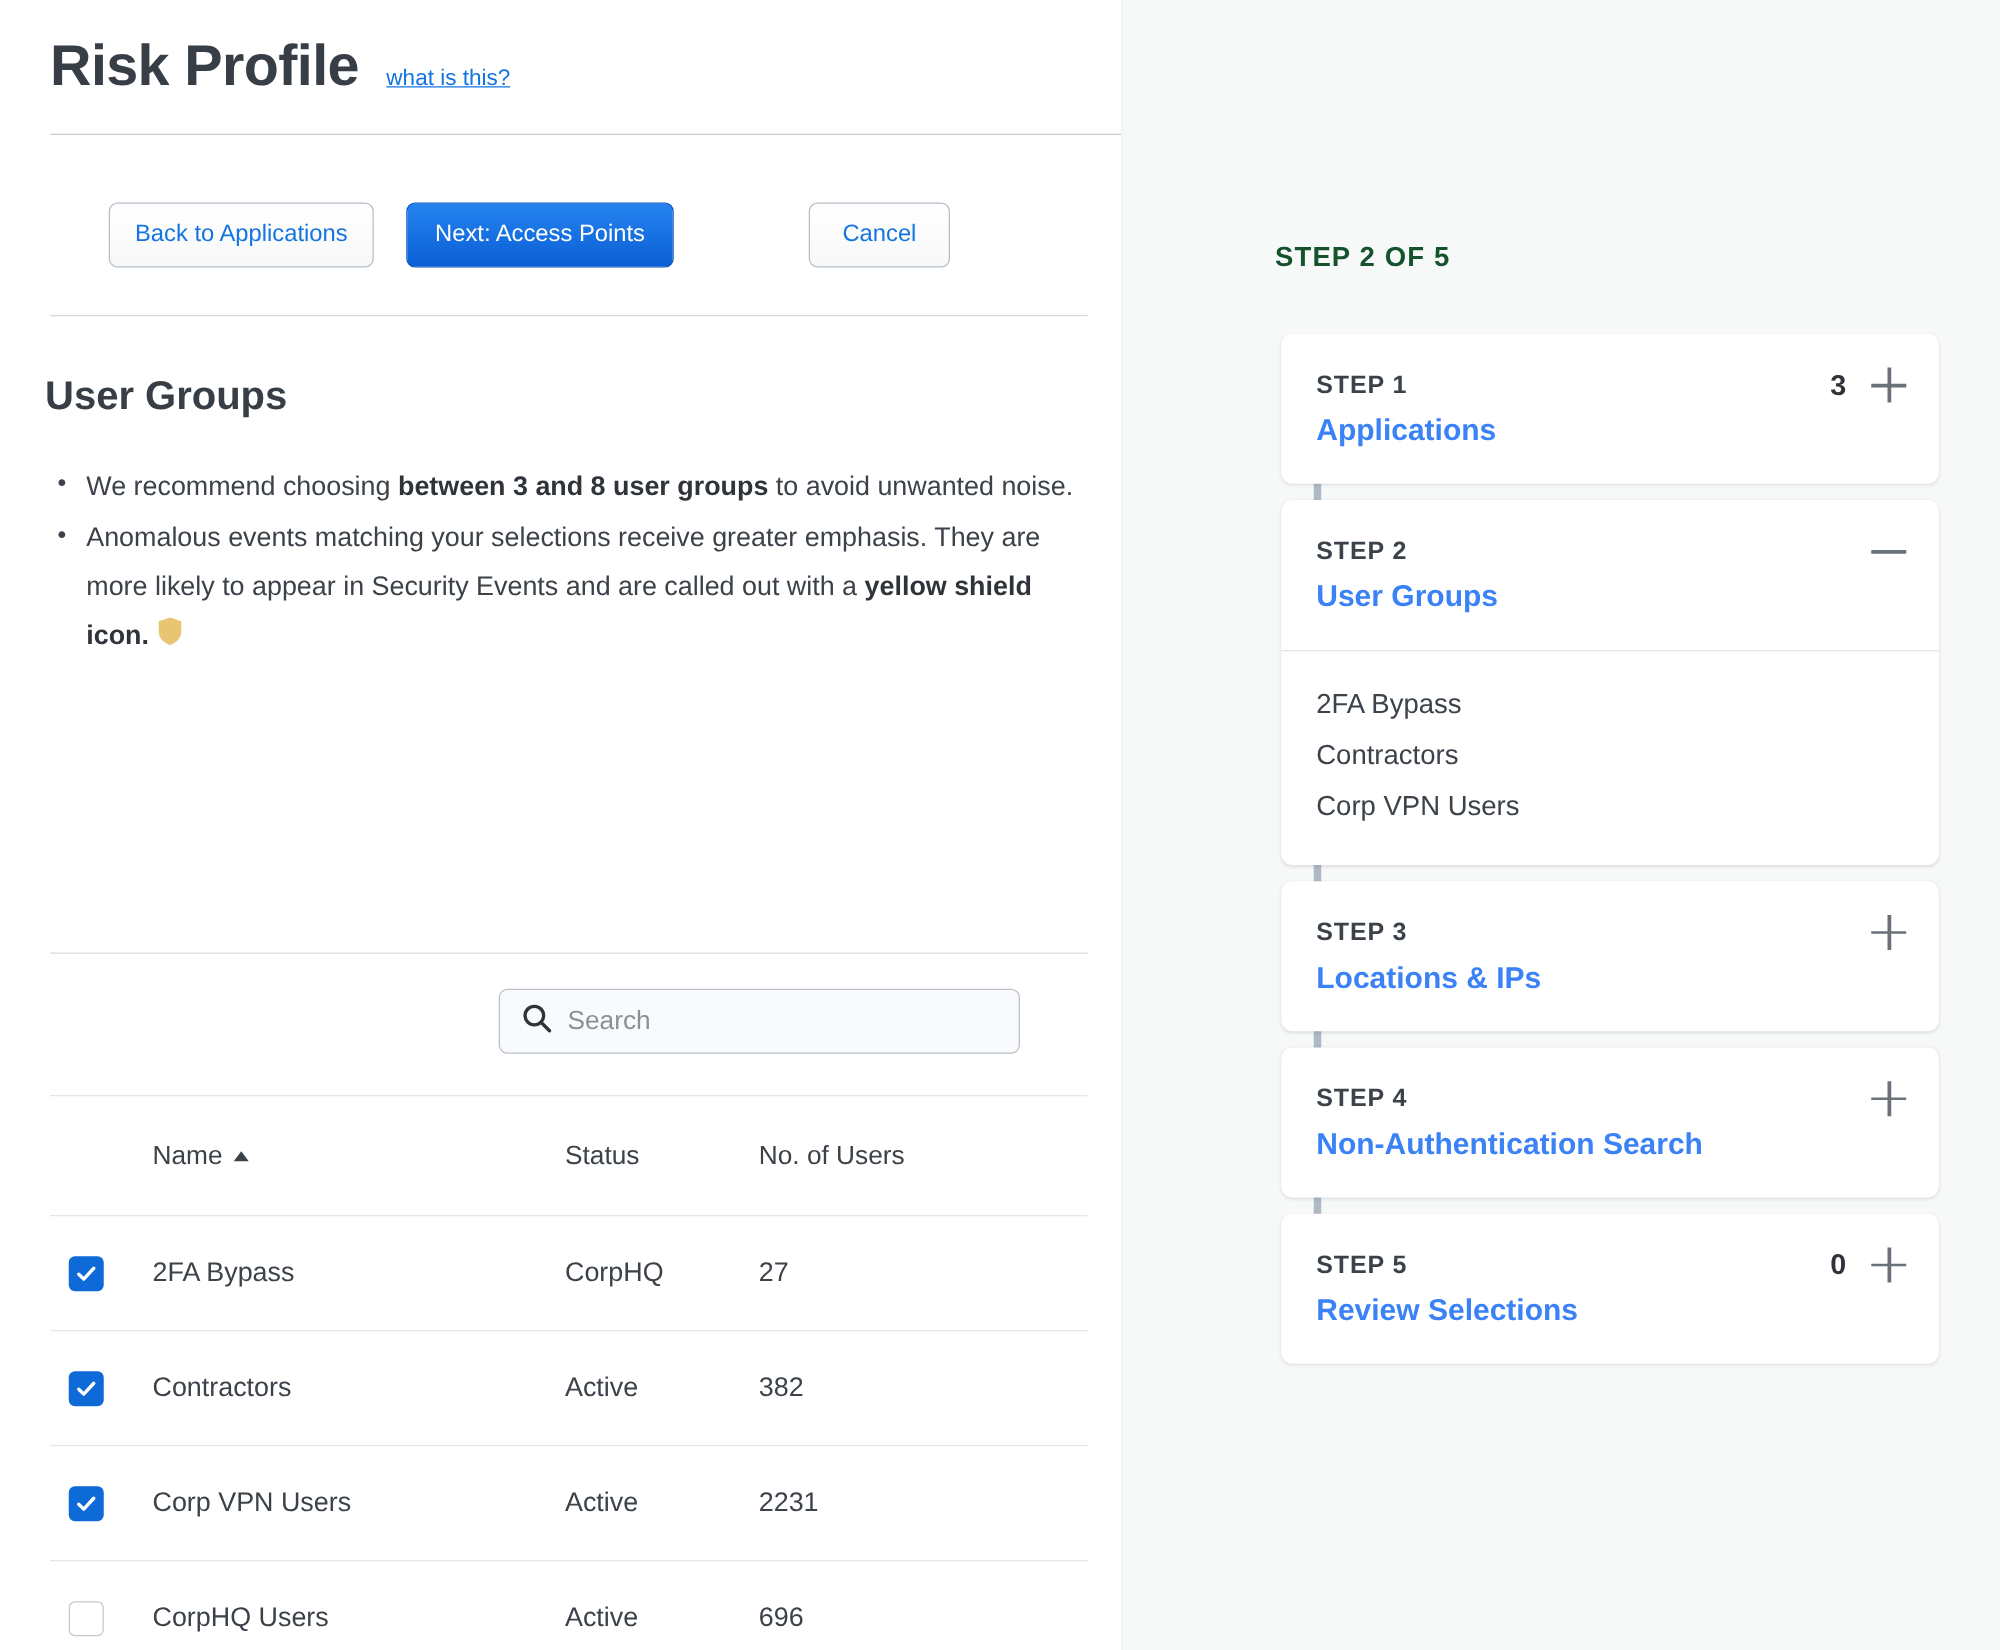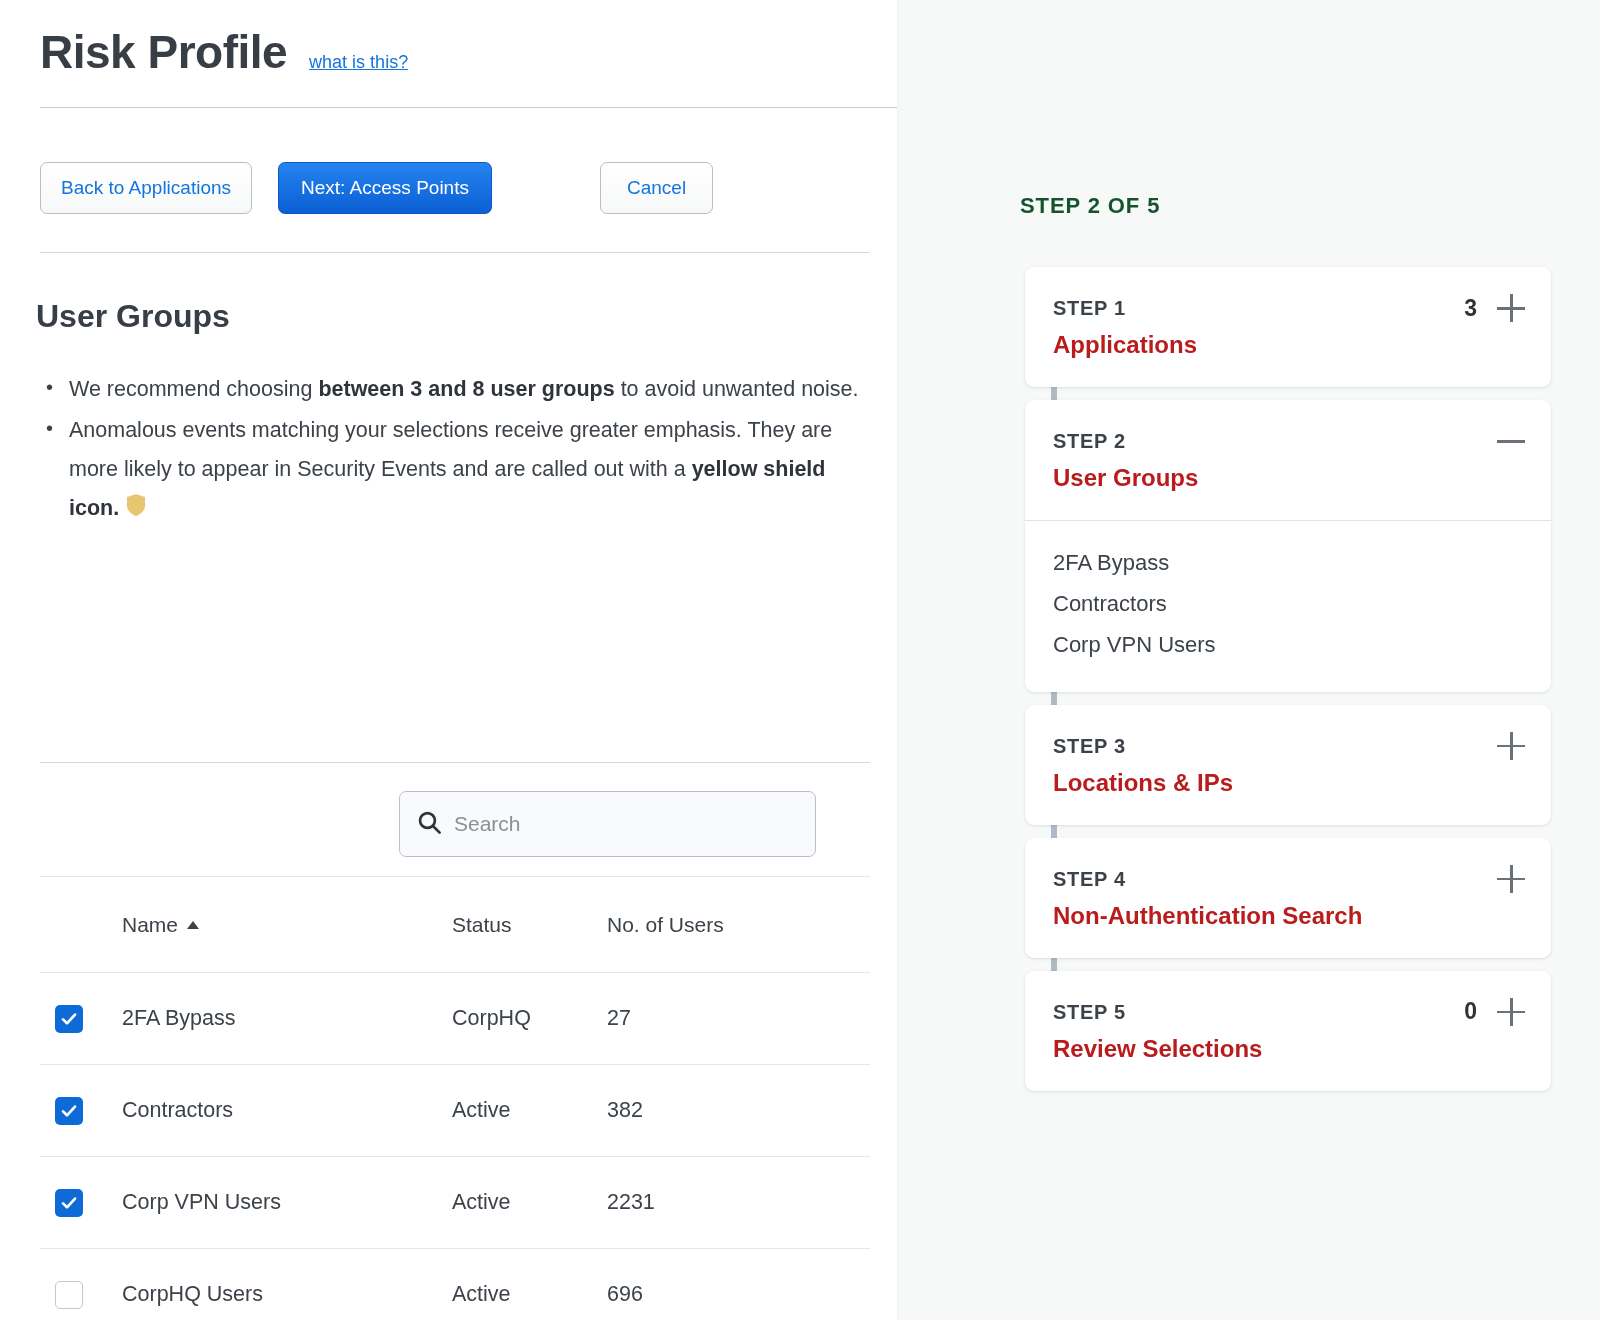--- a/index.html
+++ b/index.html
@@ -31,21 +31,21 @@
     height: 1px; background: #c9ccd0;
   }
 
   .btn-row {
     position: absolute; left: 40px; top: 162px;
     display: flex; align-items: center;
   }
   .btn {
     height: 52px; border-radius: 7px; font-size: 19px;
     display: inline-flex; align-items: center; justify-content: center;
-    cursor: pointer; white-space: nowrap;
+    cursor: pointer; white-space: nowrap; margin-left: 47px;
   }
   .btn-outline {
     background: linear-gradient(#ffffff, #f7f8f9);
     border: 1px solid #b6bec8; color: #1474e0;
     padding: 0 20px;
   }
   .btn-primary {
     background: linear-gradient(#2583f0, #0b5fd4);
     border: 1px solid #0b59c4; color: #ffffff;
     padding: 0 22px; margin-left: 26px;
@@ -76,21 +76,21 @@
     display: inline-block; vertical-align: -2px; margin-left: 7px;
   }
 
   .list-rule {
     position: absolute; left: 40px; top: 762px; width: 830px;
     height: 1px; background: #d7dadd;
   }
 
   .search-wrap { position: absolute; left: 399px; top: 791px; }
   .search-box {
-    width: 417px; height: 66px; border: 1px solid #b9c0c9;
+    width: 417px; height: 52px; border: 1px solid #b9c0c9;
     border-radius: 7px; background: #f9fafb;
     display: flex; align-items: center; padding: 0 16px; gap: 11px;
   }
   .search-ph { font-size: 21px; color: #8b9097; }
 
   .tbl-rule-top {
     position: absolute; left: 40px; top: 876px; width: 830px;
     height: 1px; background: #e4e7ea;
   }
   .tbl {
@@ -150,21 +150,21 @@
     background: #ffffff; border-radius: 9px; margin-bottom: 13px;
     box-shadow: 0 1px 3px rgba(30,40,55,0.13);
   }
   .card-head {
     padding: 30px 26px 28px 28px; position: relative;
   }
   .step-kicker {
     font-size: 20px; font-weight: bold; color: #3c4249; letter-spacing: 0.7px;
   }
   .step-link {
-    font-size: 24px; font-weight: bold; color: #b91c1c; margin-top: 11px;
+    font-size: 24px; font-weight: bold; color: #3b82f6; margin-top: 11px;
     cursor: pointer; display: inline-block;
   }
   .head-right {
     position: absolute; right: 26px; top: 27px;
     display: flex; align-items: center; gap: 20px;
   }
   .cnt { font-size: 23px; font-weight: bold; color: #2e343a; }
   .pm { width: 28px; height: 28px; position: relative; cursor: pointer; }
   .pm:before, .pm:after {
     content: ""; position: absolute; background: #6b7178;

